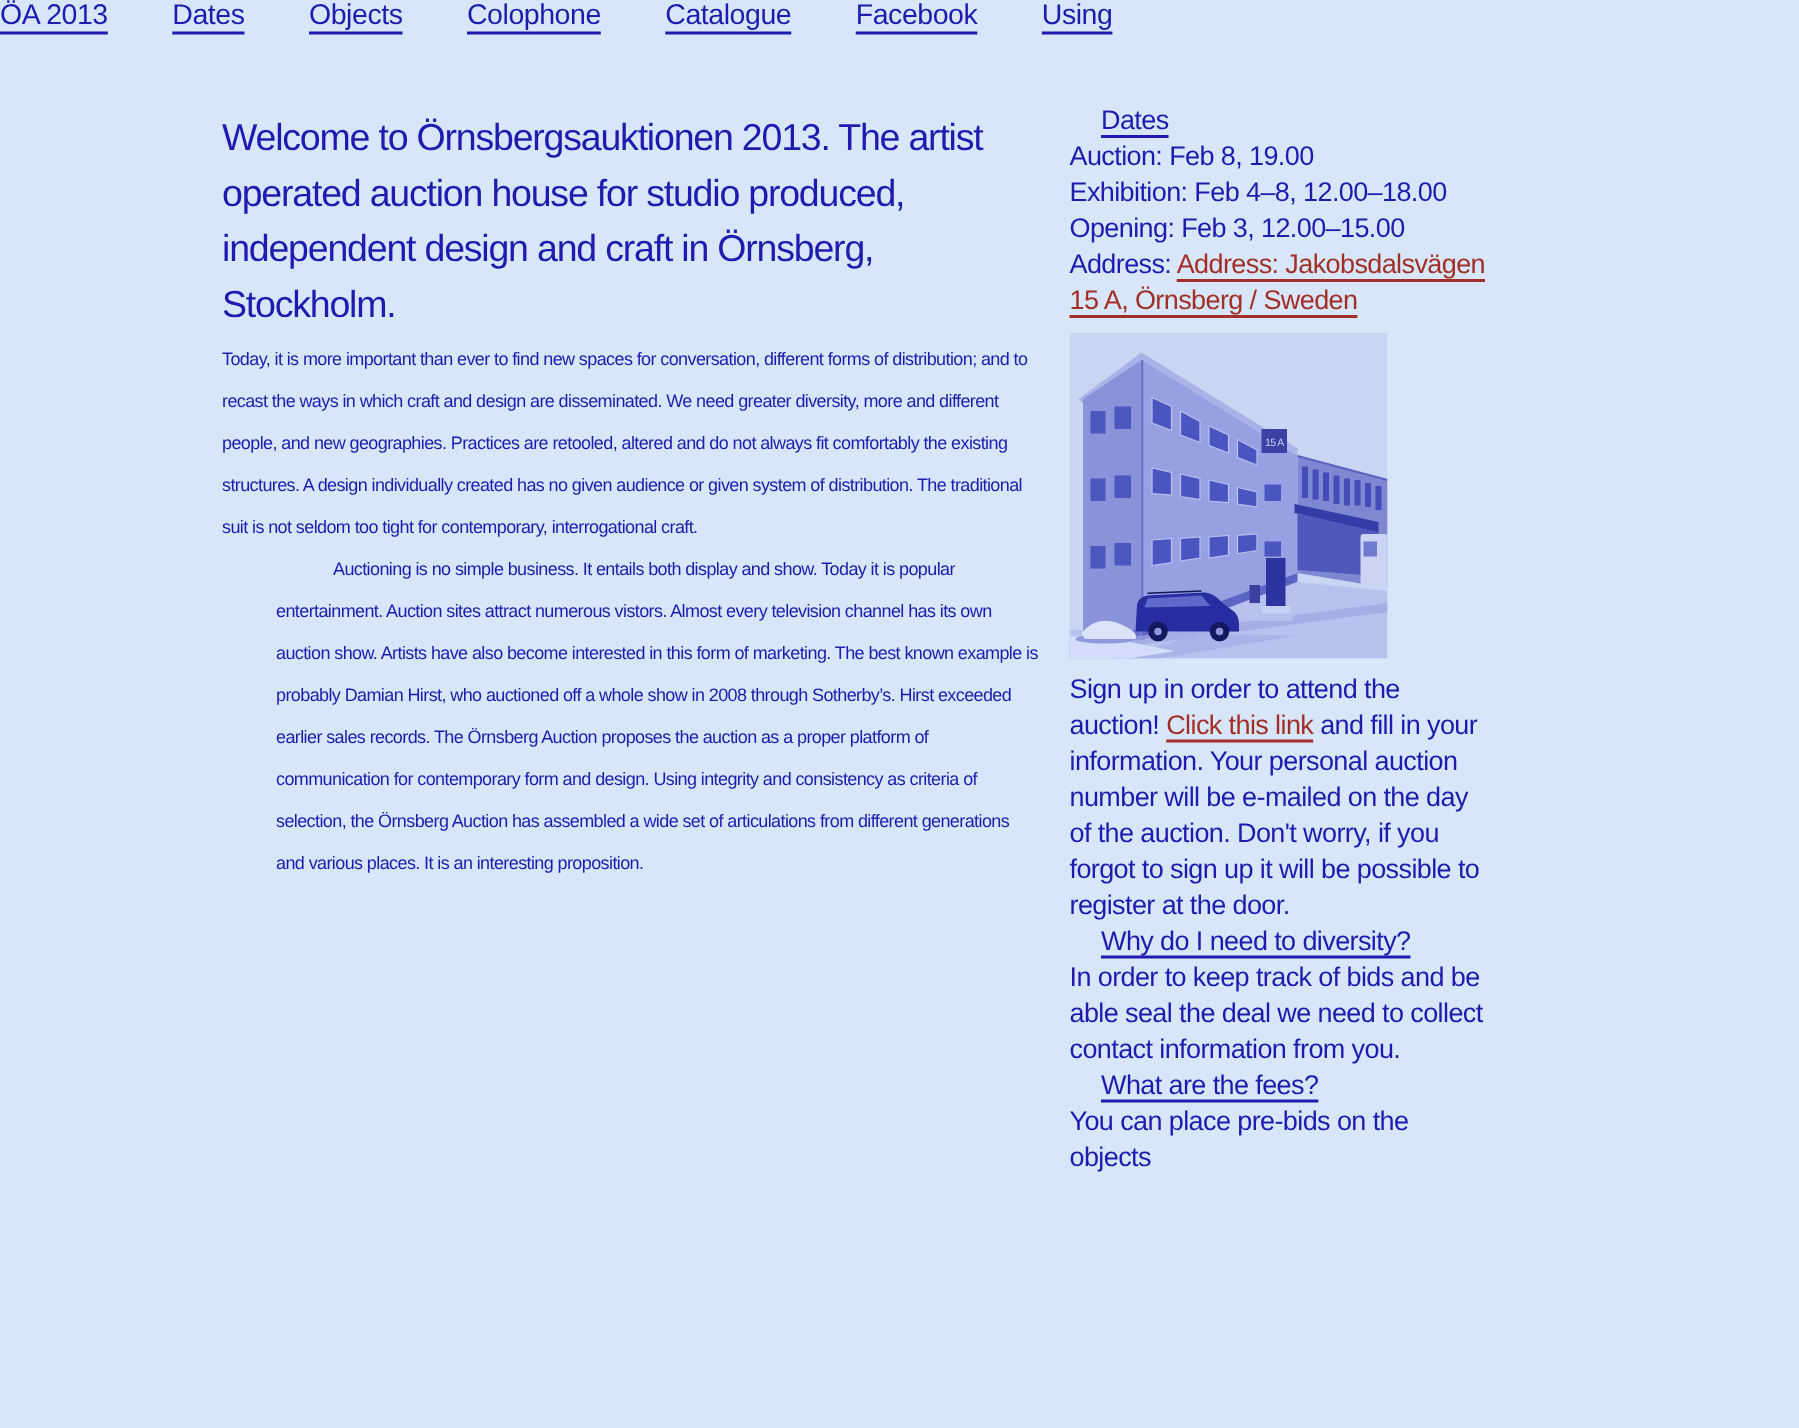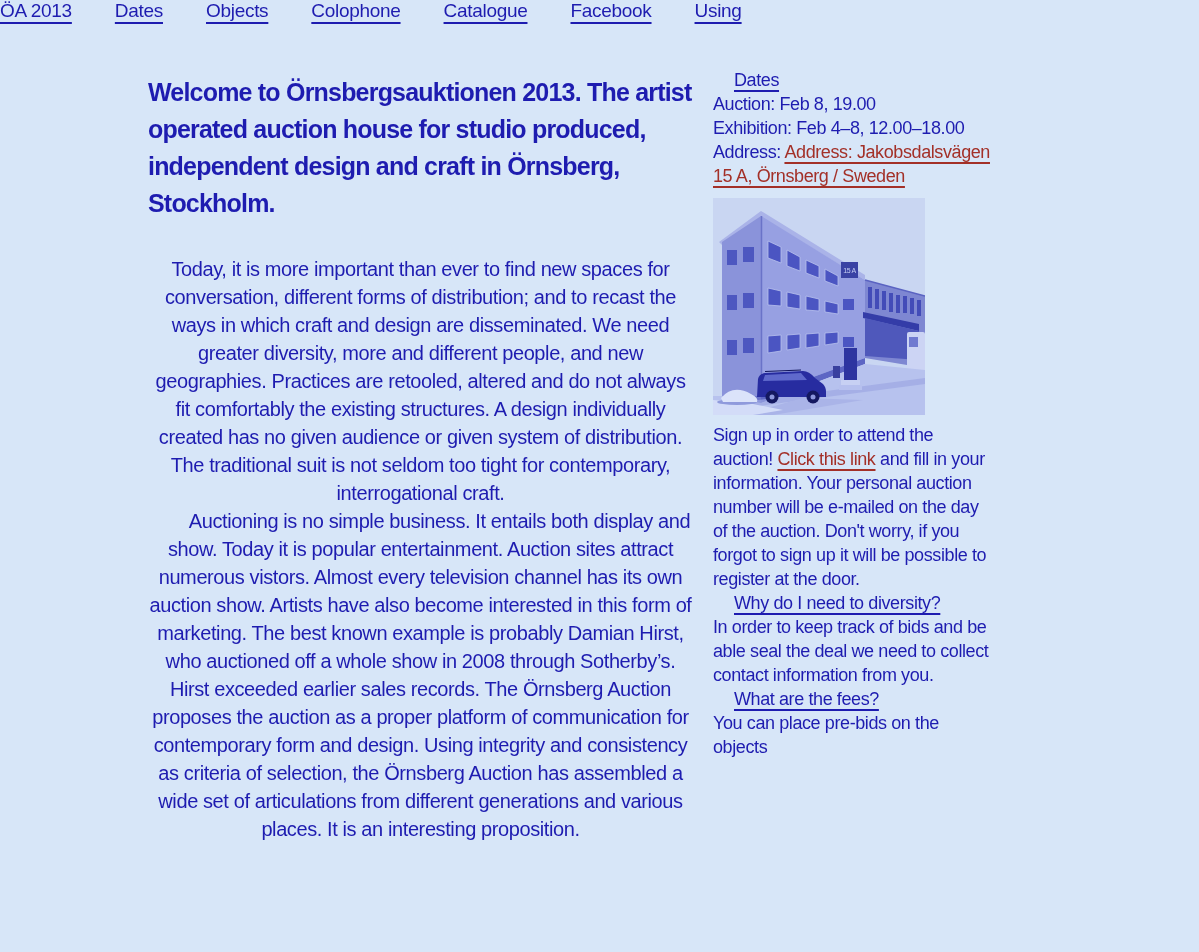--- a/index.html
+++ b/index.html
@@ -25,32 +25,31 @@
     text-underline-offset:5px;
     text-decoration-thickness:1.5px;
   }
 
   
   .content { display:flex; padding-left:148px; }
   .main { width:545px; margin-top:52px; }
   .main h1 {
     font-size:25px;
     line-height:37px;
-    font-weight:700;
+    font-weight:400;
     letter-spacing:-0.8px;
-    margin-bottom:33px;
+    margin-bottom:3px;
   }
   .main .body-text {
-    font-size:20px;
+    font-size:12px;
     line-height:28px;
     letter-spacing:-0.4px;
     font-weight:500;
-    text-align:center;
   }
-  .main .body-text p.indent { text-indent:38px; }
+  .main .body-text p.indent { text-indent:38px;margin-left:36px; }
 
   .sidebar { width:281px; margin-left:20px; margin-top:46px; font-size:18px; line-height:24px; letter-spacing:-0.4px; font-weight:500; }
   .side-head {
     display:block;
     padding-left:21px;
   }
   .side-head a {
     text-decoration:underline;
     text-underline-offset:4px;
     text-decoration-thickness:1.5px;
@@ -86,20 +85,21 @@
       <p>Today, it is more important than ever to find new spaces for conversation, different forms of distribution; and to recast the ways in which craft and design are disseminated. We need greater diversity, more and different people, and new geographies. Practices are retooled, altered and do not always fit comfortably the existing structures. A design individually created has no given audience or given system of distribution. The traditional suit is not seldom too tight for contemporary, interrogational craft.</p>
       <p class="indent">Auctioning is no simple business. It entails both display and show. Today it is popular entertainment. Auction sites attract numerous vistors. Almost every television channel has its own auction show. Artists have also become interested in this form of marketing. The best known example is probably Damian Hirst, who auctioned off a whole show in 2008 through Sotherby’s. Hirst exceeded earlier sales records. The Örnsberg Auction proposes the auction as a proper platform of communication for contemporary form and design. Using integrity and consistency as criteria of selection, the Örnsberg Auction has assembled a wide set of articulations from different generations and various places. It is an interesting proposition.</p>
     </div>
   </div>
 
   <div class="sidebar">
 
     <div class="side-head"><a>Dates</a></div>
     <div>Auction: Feb 8, 19.00</div>
     <div>Exhibition: Feb 4–8, 12.00–18.00</div>
+    <div>Opening: Feb 3, 12.00–15.00</div>
     <div><span>Address: </span><a class="red">Address: Jakobsdalsvägen 15 A, Örnsberg / Sweden</a></div>
 
     <div class="photo-wrap">
       <svg width="212" height="217" viewBox="0 0 212 217" xmlns="http://www.w3.org/2000/svg">
 
         <rect width="212" height="217" fill="#c9d6f2"></rect>
 
         <polygon points="6,44 48,13 152,77 152,82 48,19 10,48" fill="#aab3e8"></polygon>
 
         <polygon points="9,44 48,18 48,198 9,198" fill="#8a93da"></polygon>

